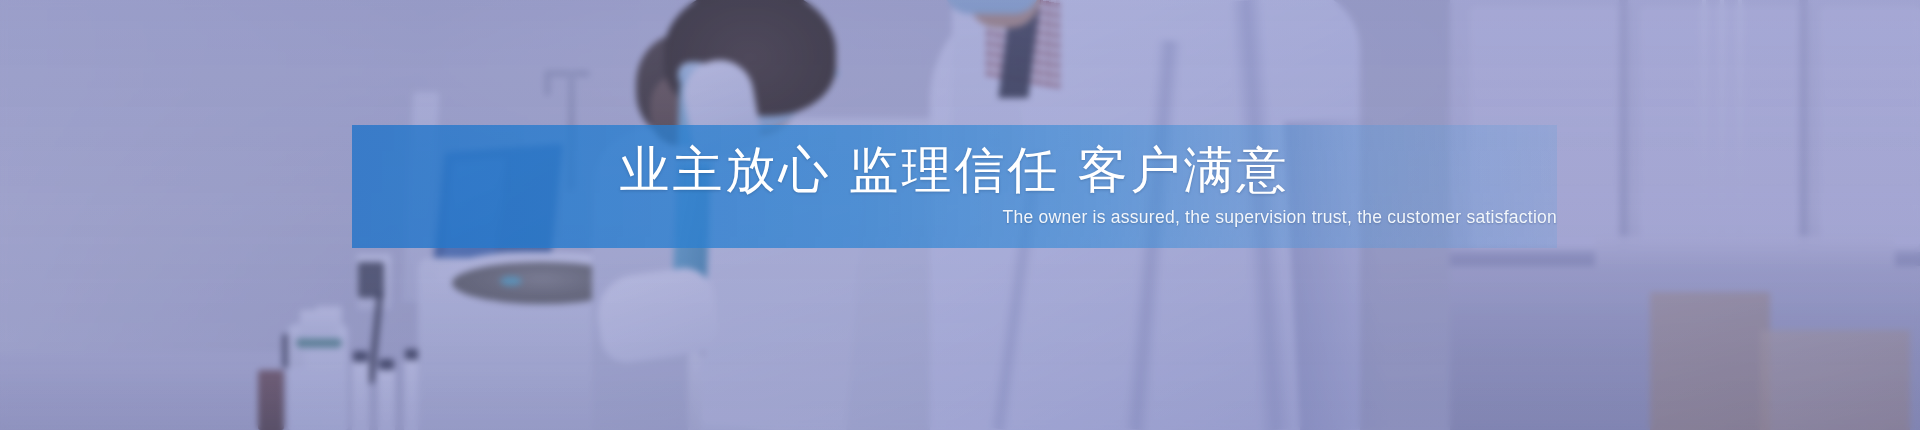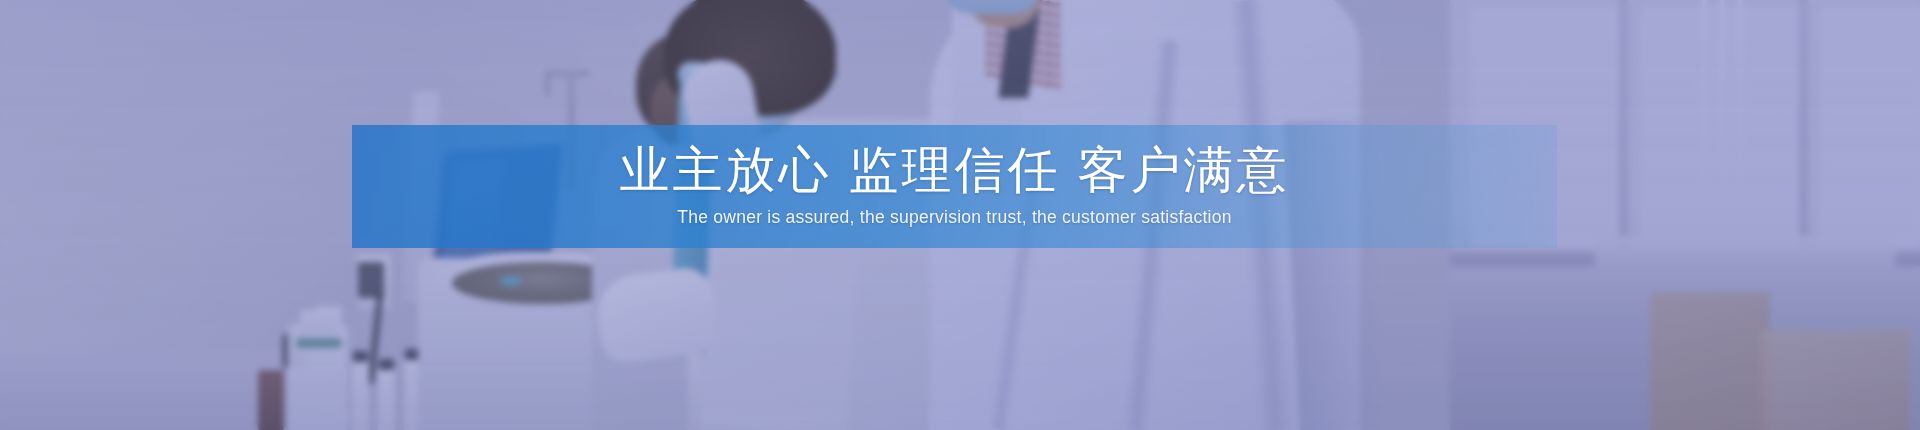--- a/index.html
+++ b/index.html
@@ -371,20 +371,21 @@
   }
   .subline {
     color:#f2f6fb;
     font-size:17.5px;
     line-height:1.3;
     font-weight:400;
     letter-spacing:.25px;
     white-space:nowrap;
     margin-top:9px;
     text-shadow:0 1px 2px rgba(20,50,90,.30);
+    text-align:right;
   }
 </style>
 </head>
 <body>
 
 <div class="banner">
 
   <div class="photo">
 
     <div class="wall"></div>

